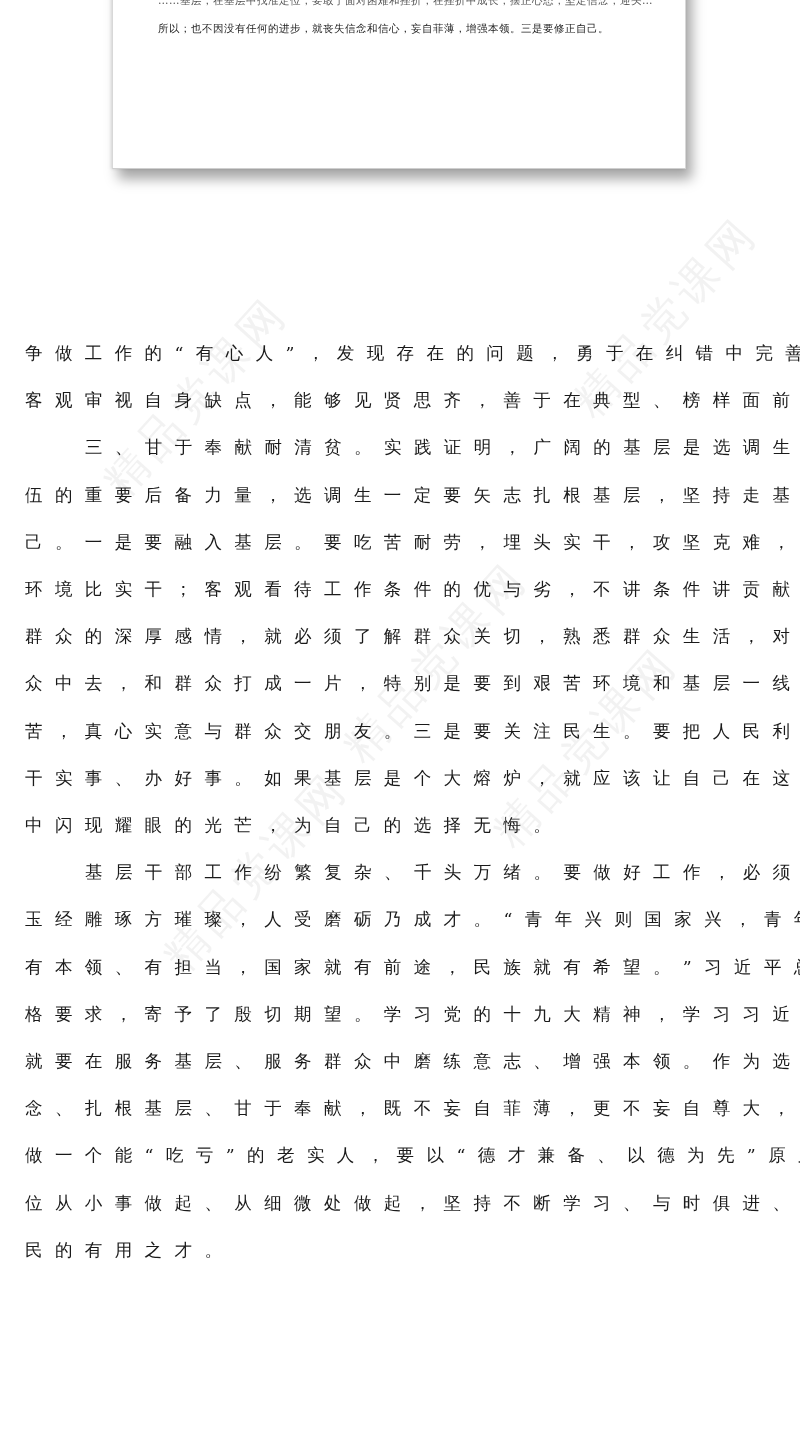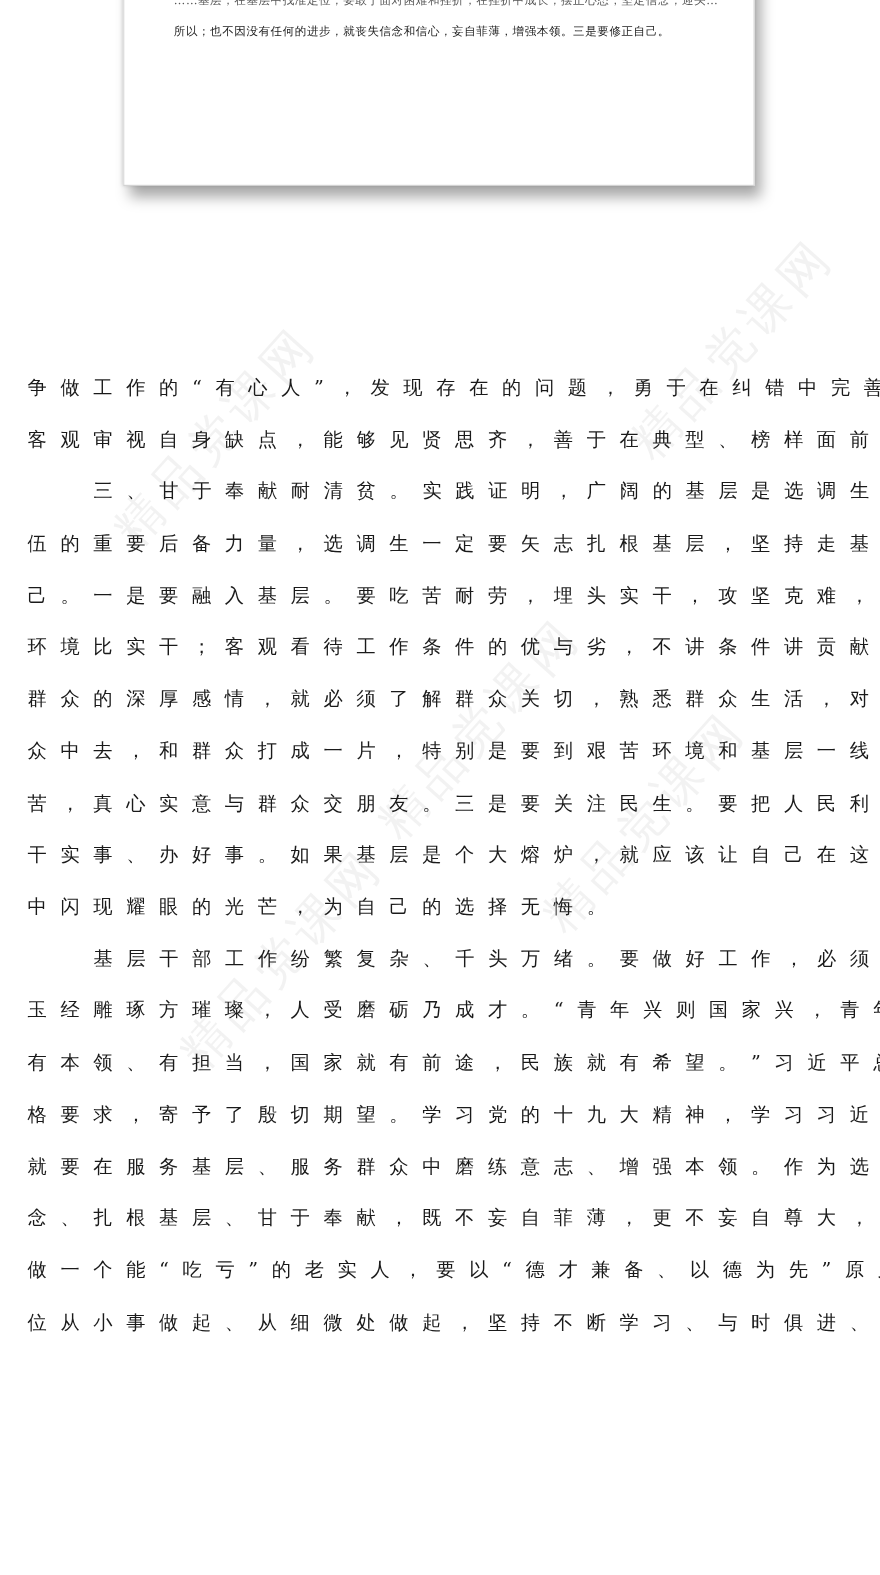--- a/index.html
+++ b/index.html
@@ -109,14 +109,15 @@
   </div>
   <div class="para">
     <span class="line" style="padding-left:60px;">基层干部工作纷繁复杂、千头万绪。要做好工作，必须有良好的心态和甘于奉献的精神。</span>
     <span class="line">玉经雕琢方璀璨，人受磨砺乃成才。“青年兴则国家兴，青年强则国家强。青年一代有理想、</span>
     <span class="line">有本领、有担当，国家就有前途，民族就有希望。”习近平总书记对青年的成长道路提出了严</span>
     <span class="line">格要求，寄予了殷切期望。学习党的十九大精神，学习习近平新时代中国特色社会主义思想，</span>
     <span class="line">就要在服务基层、服务群众中磨练意志、增强本领。作为选调生，更要顺应时代潮流，坚定信</span>
     <span class="line">念、扎根基层、甘于奉献，既不妄自菲薄，更不妄自尊大，要牢牢把握党和人民赋予的重托，</span>
     <span class="line">做一个能“吃亏”的老实人，要以“德才兼备、以德为先”原则严格要求自身，立足平凡的岗</span>
     <span class="line">位从小事做起、从细微处做起，坚持不断学习、与时俱进、砥砺品格，争取早日成为祖国和人</span>
+    <span class="line last">民的有用之才。</span>
   </div>
 </div>
 
 </body></html>

